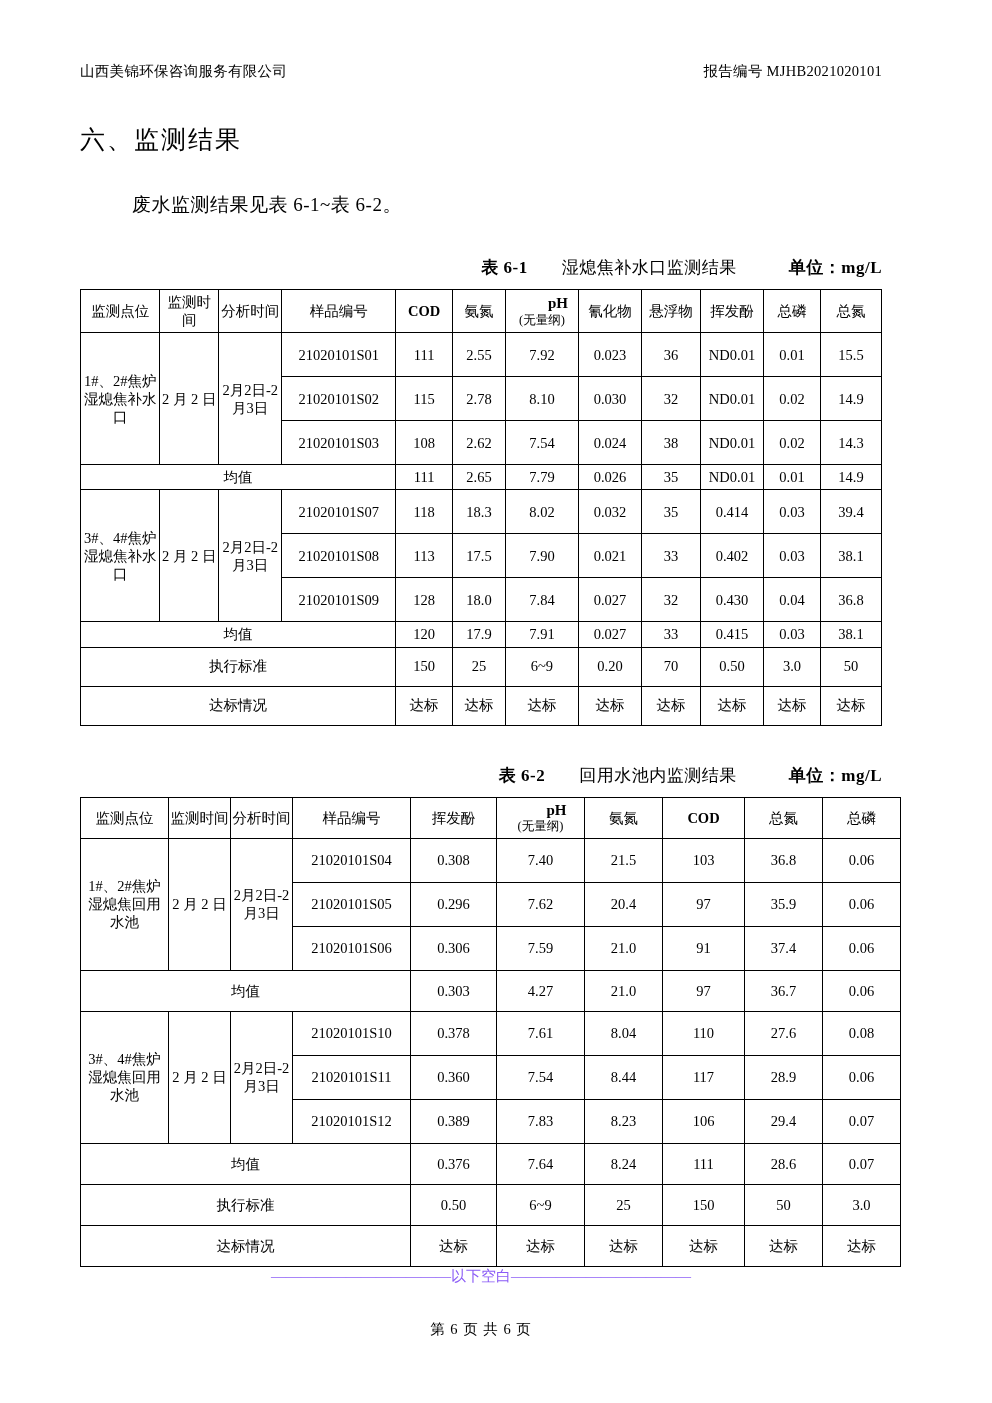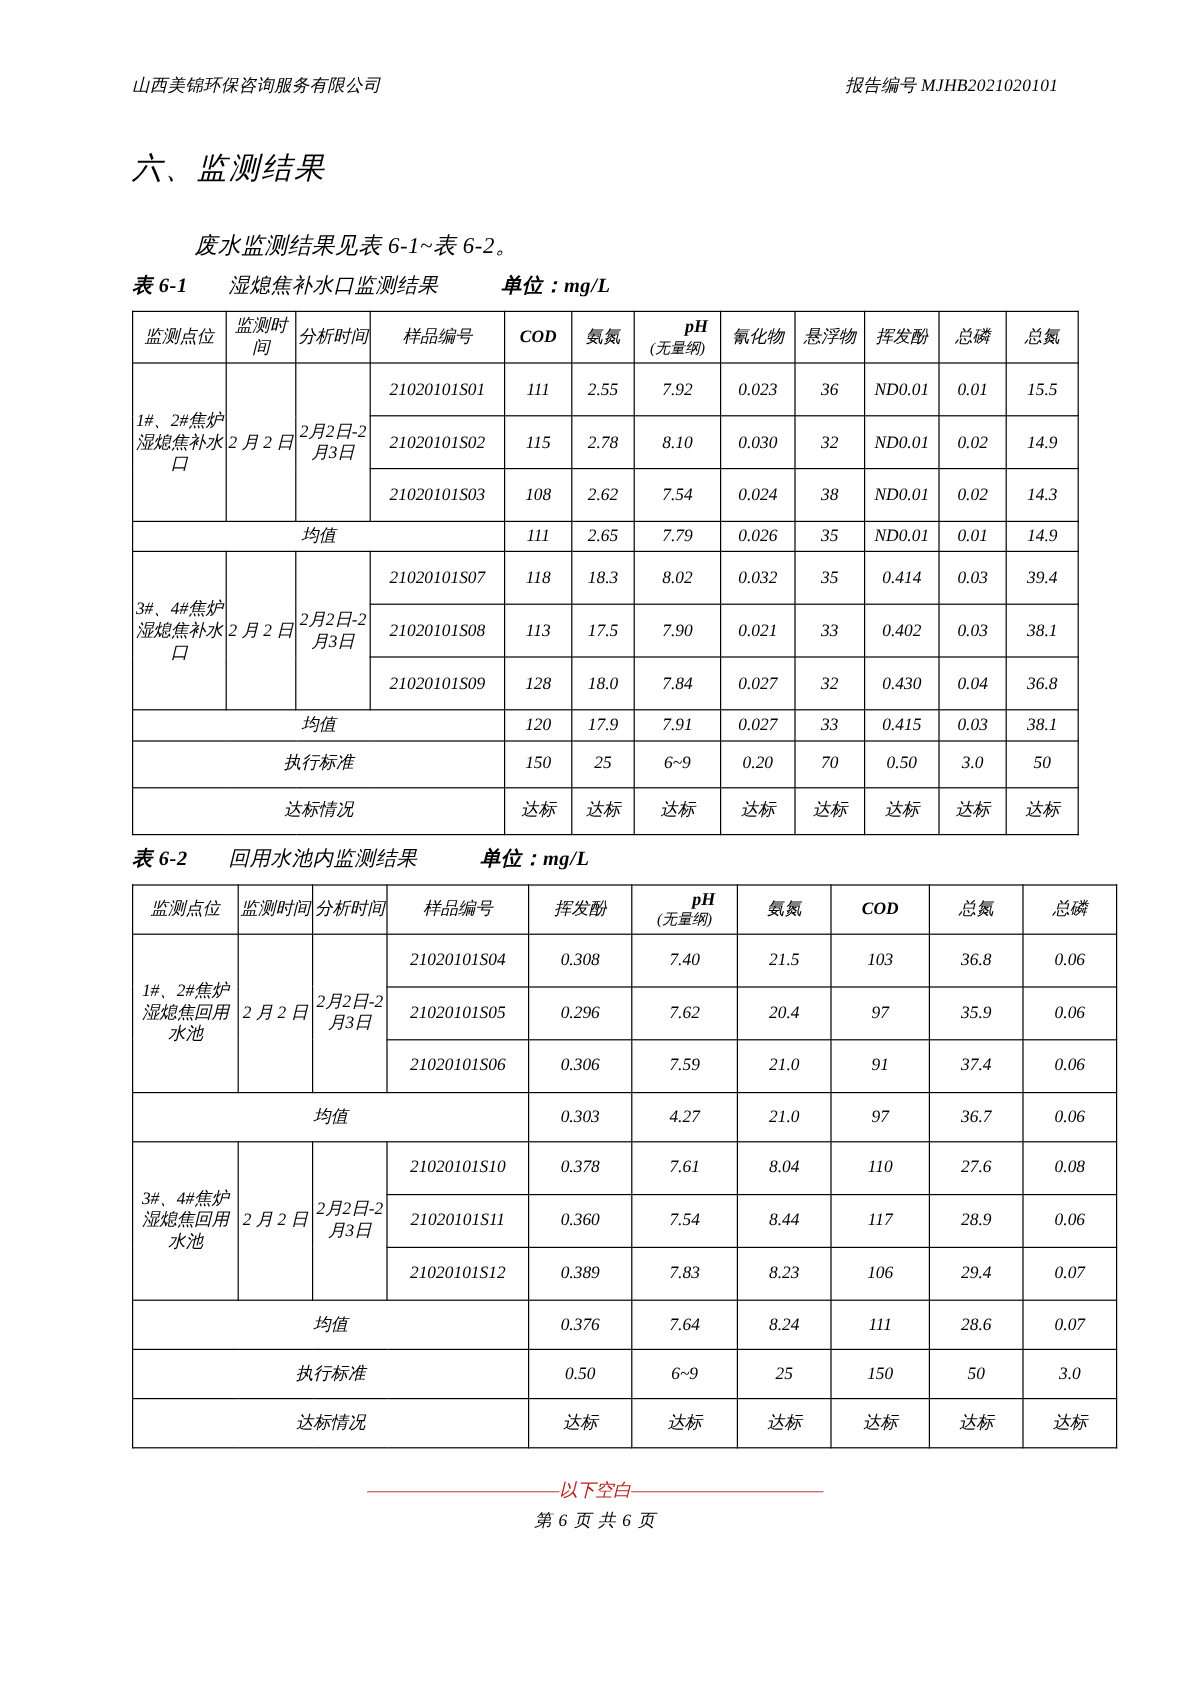--- a/index.html
+++ b/index.html
@@ -12,22 +12,21 @@
     height: 1403px;
     font-family: "Liberation Serif", "DejaVu Serif", serif;
     color: #000;
     position: relative;
   }
   .page {
     position: relative;
     width: 992px;
     height: 1010px;
     box-sizing: border-box;
-    padding: 62px 110px 0 110px;
-    font-style: italic;
+    padding: 62px 110px 0 80px;
   }
   .header-row {
     display: flex;
     justify-content: space-between;
     align-items: baseline;
     font-size: 14.5px;
     letter-spacing: 0.3px;
   }
   .header-left { font-family: "Liberation Serif", serif; }
   .header-right { font-family: "Liberation Serif", serif; margin-left: 44px; }
@@ -37,23 +36,23 @@
     font-weight: normal;
     margin: 42px 0 0 0;
     letter-spacing: 2px;
   }
   .intro {
     font-size: 19px;
     margin: 36px 0 0 52px;
     letter-spacing: 0.5px;
   }
   .table-caption {
-    text-align: left;
+    text-align: right;
     font-size: 17px;
-    margin: 8px 0 10px 0;
+    margin: 38px 0 10px 0;
     letter-spacing: 0.5px;
   }
   .table-caption .cap-num { font-weight: bold; }
   .table-caption .cap-gap { display: inline-block; width: 34px; }
   .table-caption .cap-gap2 { display: inline-block; width: 52px; }
   .table-caption .cap-unit { font-weight: bold; }
 
   table.data {
     border-collapse: collapse;
     width: 100%;
@@ -81,28 +80,27 @@
     padding: 2px;
   }
   .narrow-date {
     font-size: 14px;
     line-height: 1.45;
   }
   .tall { height: 44px; }
   .blank-line {
     text-align: center;
     font-size: 15px;
-    margin-top: 26px;
     letter-spacing: 0px;
-    color: #b91c1c;
+    color: #8b5cf6;
   }
   .footer-page {
     text-align: center;
     font-size: 14.5px;
-    margin-top: 6px;
+    margin-top: 34px;
     letter-spacing: 1px;
   }
   .t1 col.c1 { width: 78px; }
   .t1 col.c2 { width: 58px; }
   .t1 col.c3 { width: 62px; }
   .t1 col.c4 { width: 112px; }
   .t1 col.c5 { width: 56px; }
   .t1 col.c6 { width: 52px; }
   .t1 col.c7 { width: 72px; }
   .t1 col.c8 { width: 62px; }

